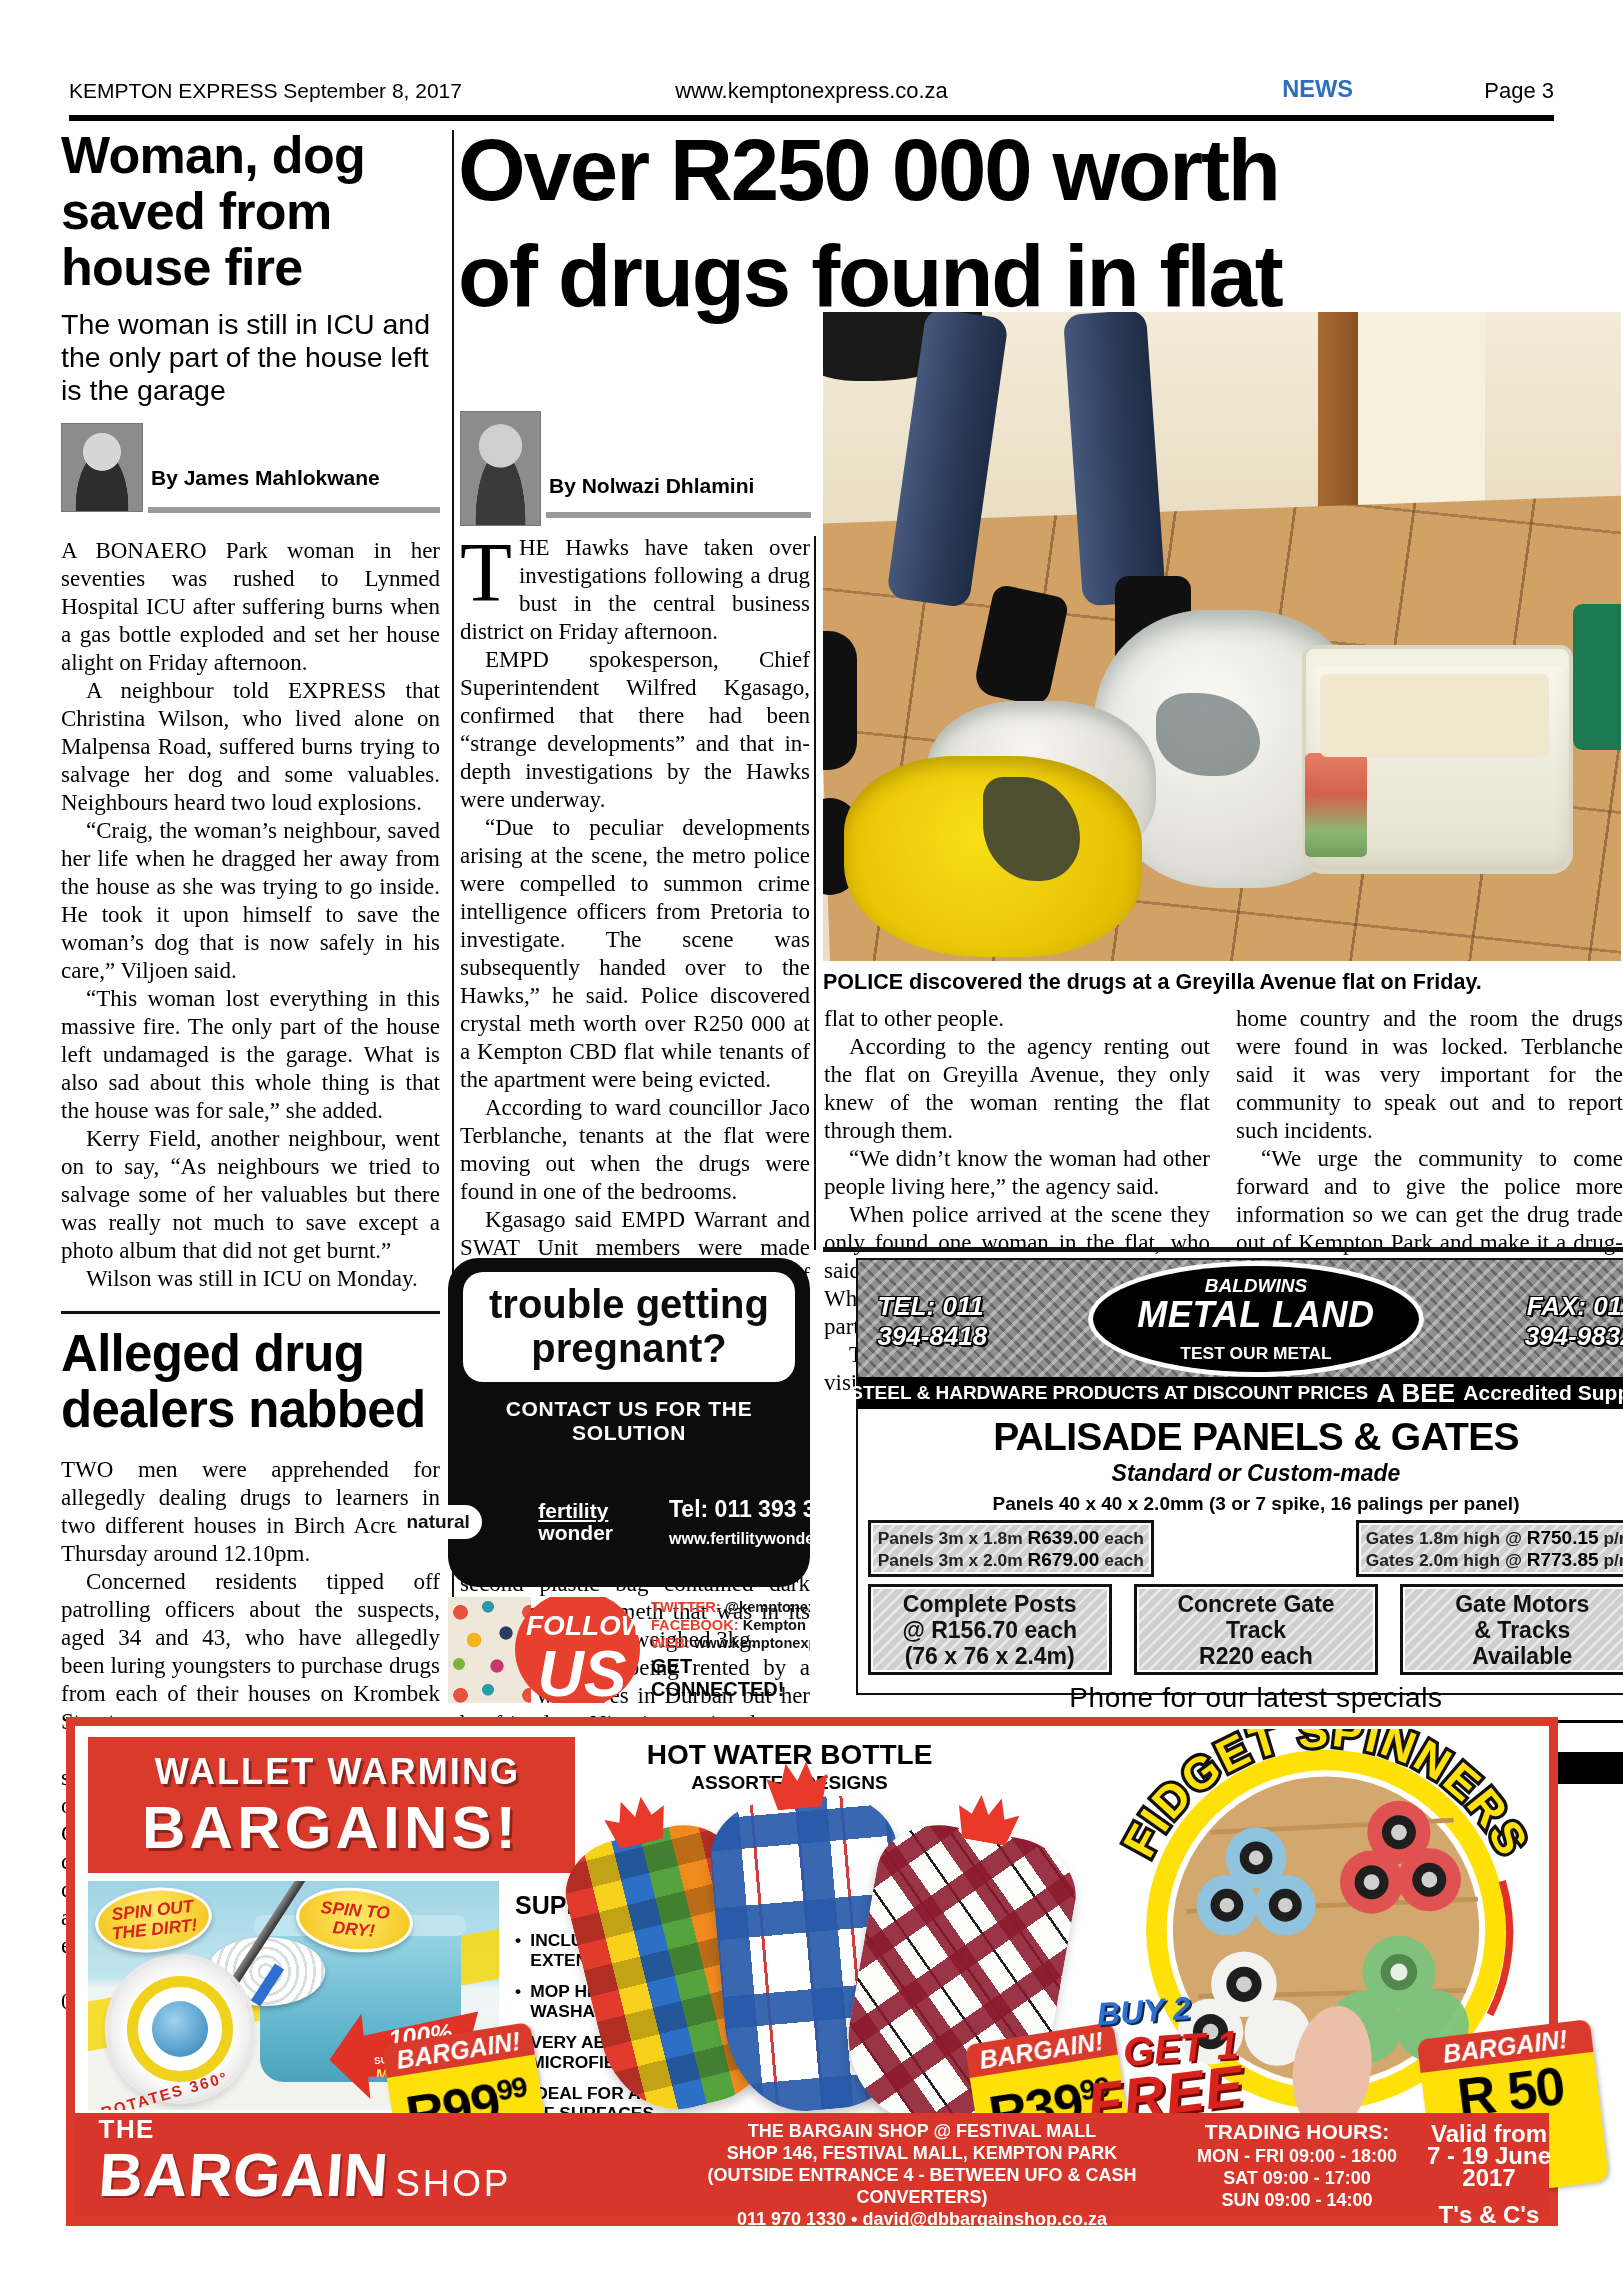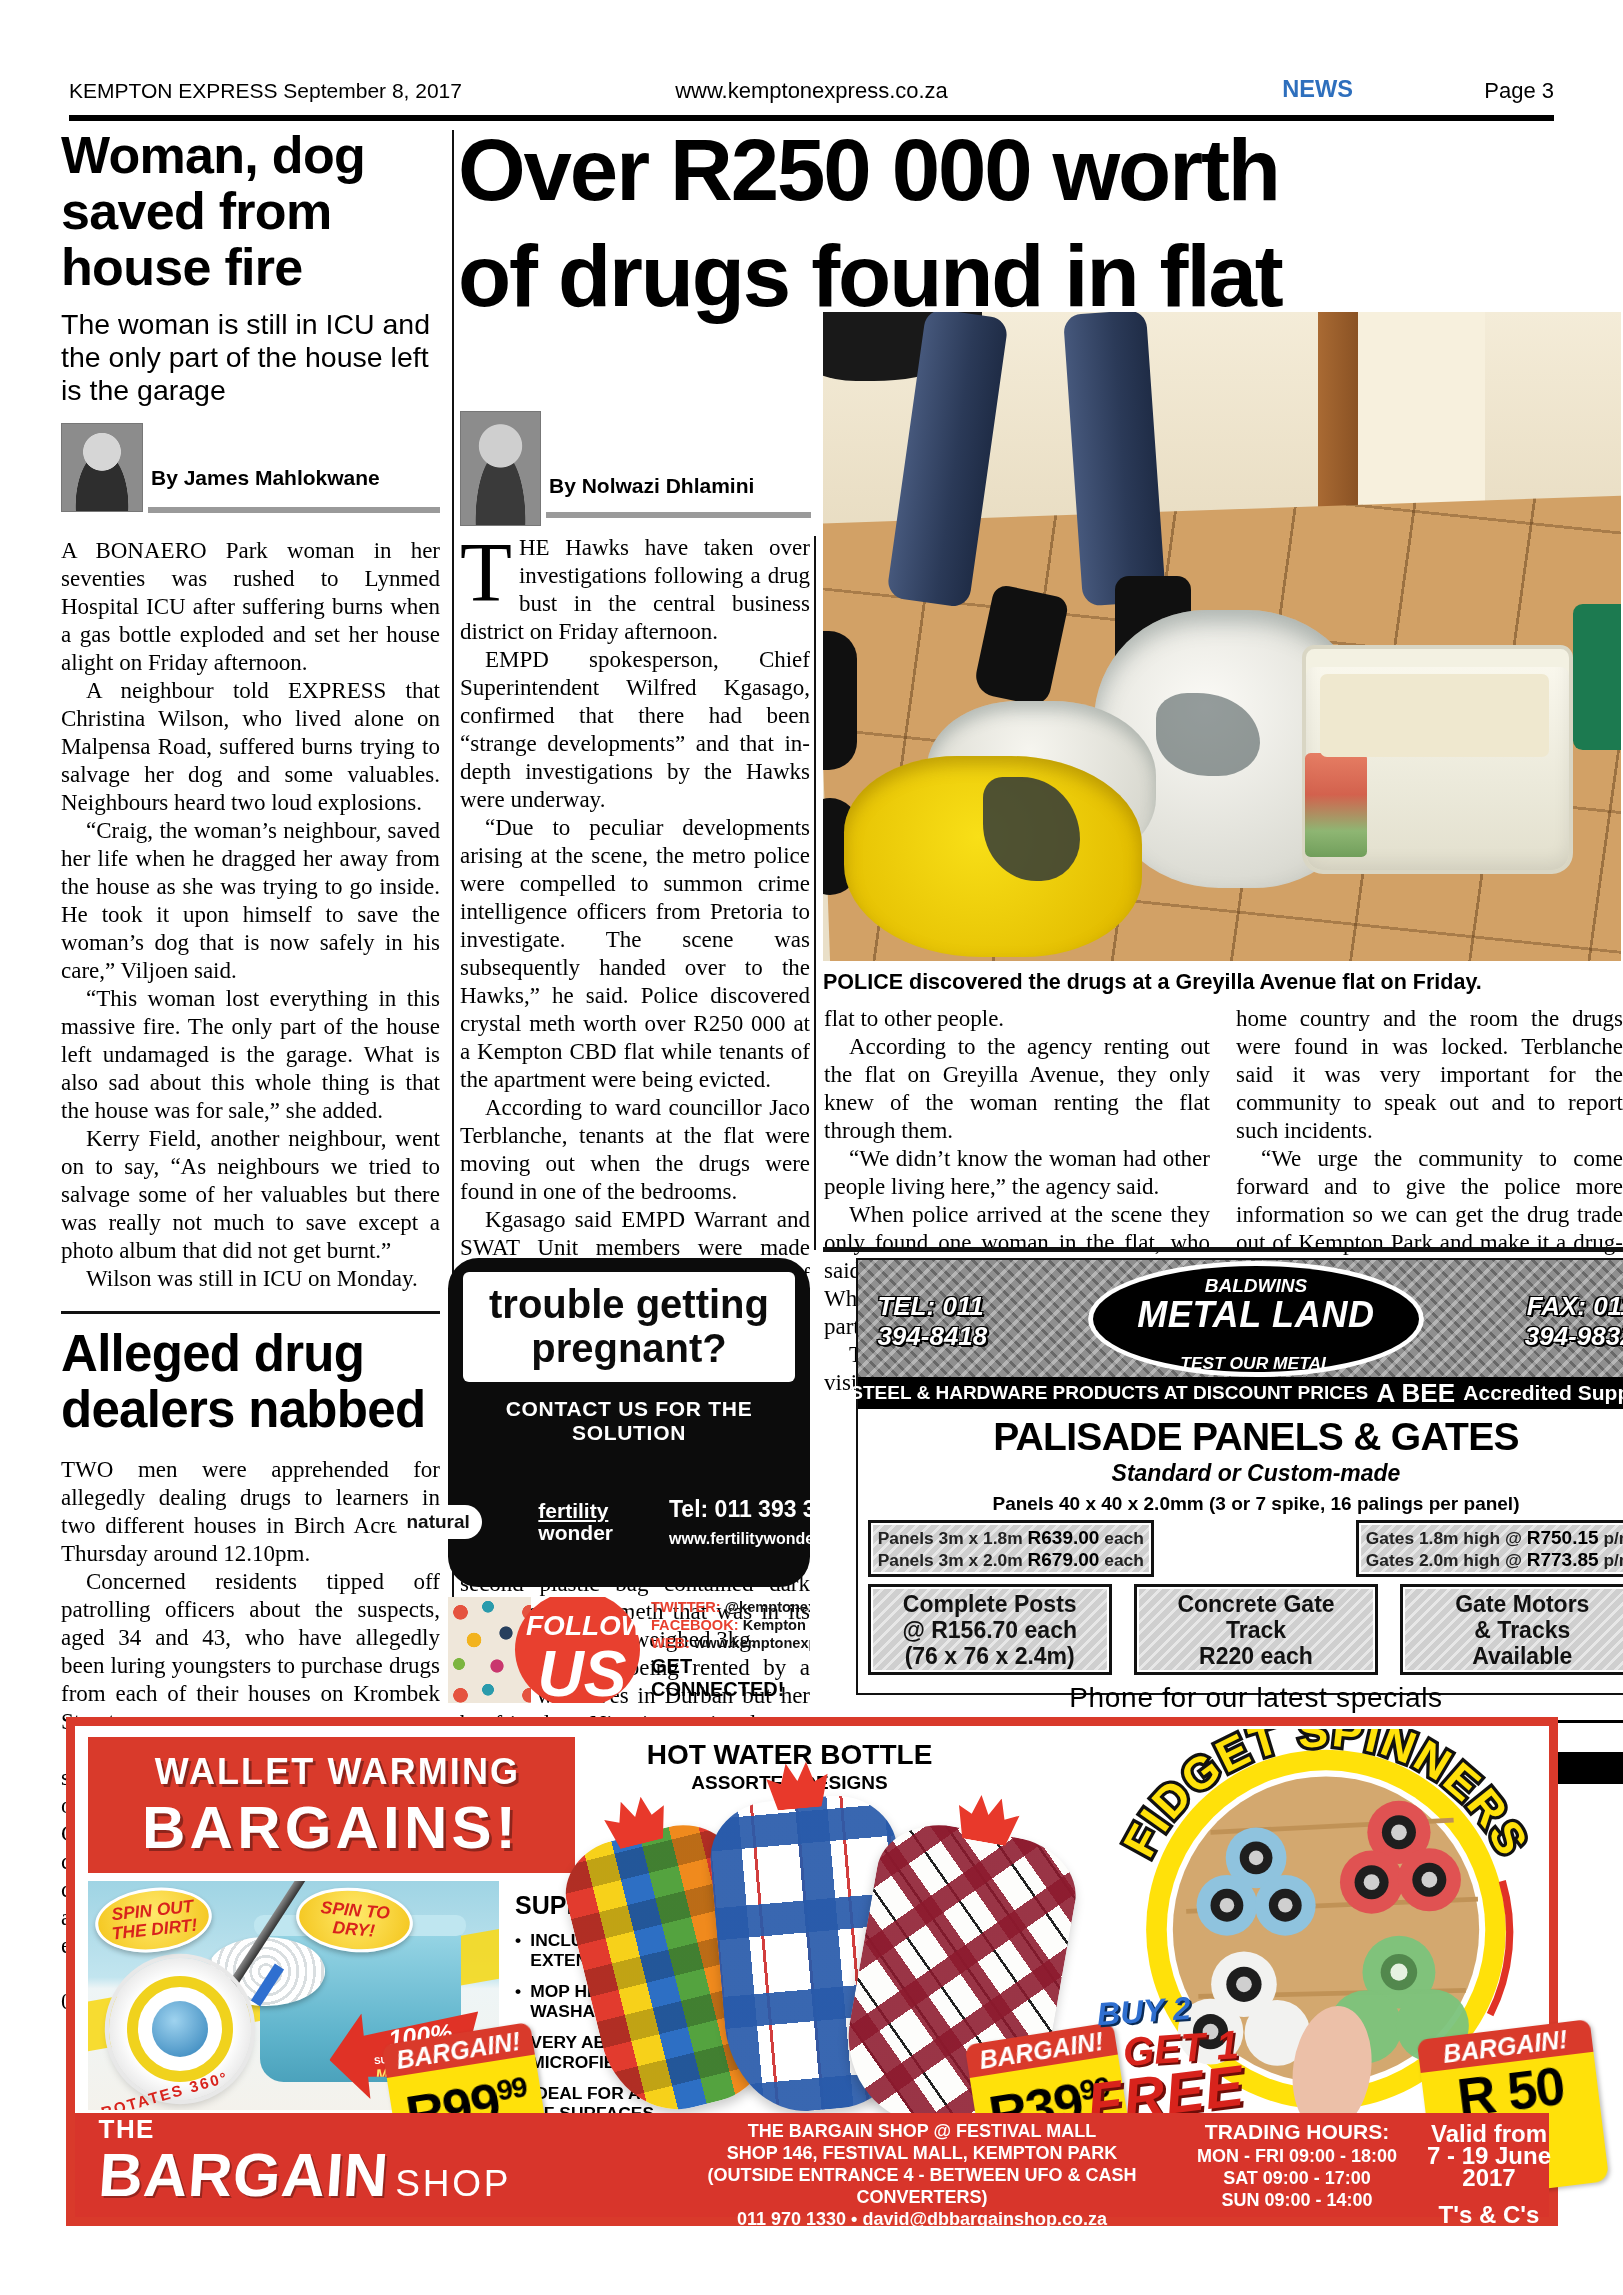--- a/index.html
+++ b/index.html
@@ -76,21 +76,21 @@
   .bagw2 { left:104px; top:389px; width:229px; height:167px; background:radial-gradient(circle at 45% 30%, #f6f5ef, #d8d8cf 75%); box-shadow:inset 0 9.7px 15.3px rgba(70,90,90,.3); }
   .bagy { left:21px; top:444px; width:298px; height:201px; background:radial-gradient(circle at 45% 40%, #f8df17, #e3bd00 80%); border-radius:38% 44% 40% 46%; box-shadow:inset 0 8.3px 16.7px rgba(120,90,0,.4); }
   .bagy:after { content:""; position:absolute; left:139px; top:21px; width:97px; height:104px; background:#26303a; opacity:.8; border-radius:20% 60% 40% 55%; }
   .ph-tub { position:absolute; left:479px; top:333px; width:271px; height:229px; background:linear-gradient(180deg,#fbf9ef,#eceadb 60%,#e2dfcd); border:4.2px solid #d9d6c4; border-radius:12.5px 12.5px 21px 21px; box-shadow:inset 0 18px 0 #f3f1e2, inset 0 -7px 16.7px rgba(0,0,0,.08); }
   .ph-tub:after { content:""; position:absolute; left:14px; top:25px; width:229px; height:83px; background:#efe8cf; border-radius:7px; }
   .ph-tub:before { content:""; position:absolute; left:-1.4px; top:104px; width:62px; height:104px; background:linear-gradient(180deg,#e46a4e,#cf4a35 40%,#7fae62 75%,#5d9347); opacity:.85; border-radius:5.6px; }
   .ph-chair { position:absolute; right:-14px; top:292px; width:62px; height:146px; background:#1c7a50; border-radius:9.7px; }
 
   
   .fert { position:absolute; left:448px; top:1258px; width:362px; height:329px; background:#0c0c0c; border-radius:30.5px; padding:14px 15.3px; }
-  .fert-box { background:#fff; border-radius:6px; text-align:center; padding:9.7px 4.2px 12.5px 4.2px; }
+  .fert-box { background:#fff; border-radius:20px; text-align:center; padding:9.7px 4.2px 12.5px 4.2px; }
   .fert-box .l1, .fert-box .l2 { font-size:40px; line-height:44px; font-weight:bold; letter-spacing:0; color:#0c0c0c; }
   .fert-contact { color:#fff; text-align:center; font-size:21px; font-weight:bold; margin-top:15.3px; letter-spacing:0.7px; }
   .fert-row { display:flex; align-items:center; justify-content:center; margin-top:21px;gap:28px; }
   .nat-pill { background:#fff; color:#111; font-weight:bold; font-size:19px; padding:5.6px 12.5px; border-radius:23.6px; }
   .fert-brand { color:#fff; font-weight:bold; font-size:21px; line-height:22px; text-align:left; }
   .fert-brand .u { text-decoration:underline; }
   .fert-div { width:3.5px; height:111px; background:#fff; }
   .fert-tel { color:#fff; text-align:left; }
   .fert-tel .tel { font-size:23px; font-weight:bold; white-space:nowrap; }
   .fert-tel .web { font-size:16px; font-weight:bold; margin-top:7px; }
@@ -116,21 +116,21 @@
   .f-conn { font-size:20px; font-weight:bold; margin-top:2.8px; letter-spacing:0; }
 
   
   .metal { position:absolute; left:856px; top:1258px; width:800px; height:437px; border:2.8px solid #111; background:#fff; }
   .mbanner { position:relative; height:117px; background:#8f8f8f;
      background-image:repeating-linear-gradient(135deg, rgba(255,255,255,.35) 0 3.5px, transparent 3.5px 11px),
                       repeating-linear-gradient(45deg, rgba(0,0,0,.28) 0 2.8px, transparent 2.8px 9px); }
   .moval { position:absolute; left:50%; top:5.6px; transform:translateX(-50%); width:326px; height:106px; background:#000; border-radius:50%; box-shadow:0 0 0 4.9px #fff; text-align:center; color:#fff; }
   .moval .b1 { font-style:italic; font-weight:bold; font-size:19px; margin-top:9.7px; }
   .moval .b2 { font-style:italic; font-weight:bold; font-size:36px; line-height:36px; letter-spacing:0.7px; }
-  .moval .b3 { font-style:italic; font-weight:bold; font-size:17.4px; margin-top:20px; }
+  .moval .b3 { font-weight:bold; font-size:17.4px; margin-top:10px; }
   .mtel { position:absolute; left:19.4px; top:30.5px; color:#fff; font-weight:bold; font-style:italic; font-size:26px; line-height:30.5px; text-shadow:2.1px 2.1px 0 #000, -1.4px -1.4px 0 #000, 1.4px -1.4px 0 #000, -1.4px 1.4px 0 #000; }
   .mfax { position:absolute; right:19.4px; top:30.5px; color:#fff; font-weight:bold; font-style:italic; font-size:26px; line-height:30.5px; text-align:right; text-shadow:2.1px 2.1px 0 #000, -1.4px -1.4px 0 #000, 1.4px -1.4px 0 #000, -1.4px 1.4px 0 #000; }
   .mstrip { height:32px; background:#000; color:#fff; display:flex; align-items:center; justify-content:center; gap:8.3px; white-space:nowrap; }
   .mstrip .s1 { font-weight:bold; font-size:19px; }
   .mstrip .s2 { font-weight:bold; font-size:26px; }
   .mstrip .s3 { font-weight:bold; font-size:21px; }
   .mtitle { text-align:center; font-size:39px; font-weight:bold; letter-spacing:-0.7px; margin-top:5.6px; }
   .msub { text-align:center; font-size:23px; font-weight:bold; font-style:italic; margin-top:1.4px; }
   .mspec { text-align:center; font-size:19px; font-weight:bold; margin-top:5.6px; }
   .mrow1 { display:flex; justify-content:space-between; padding:5.6px 9.7px 0 9.7px; }

